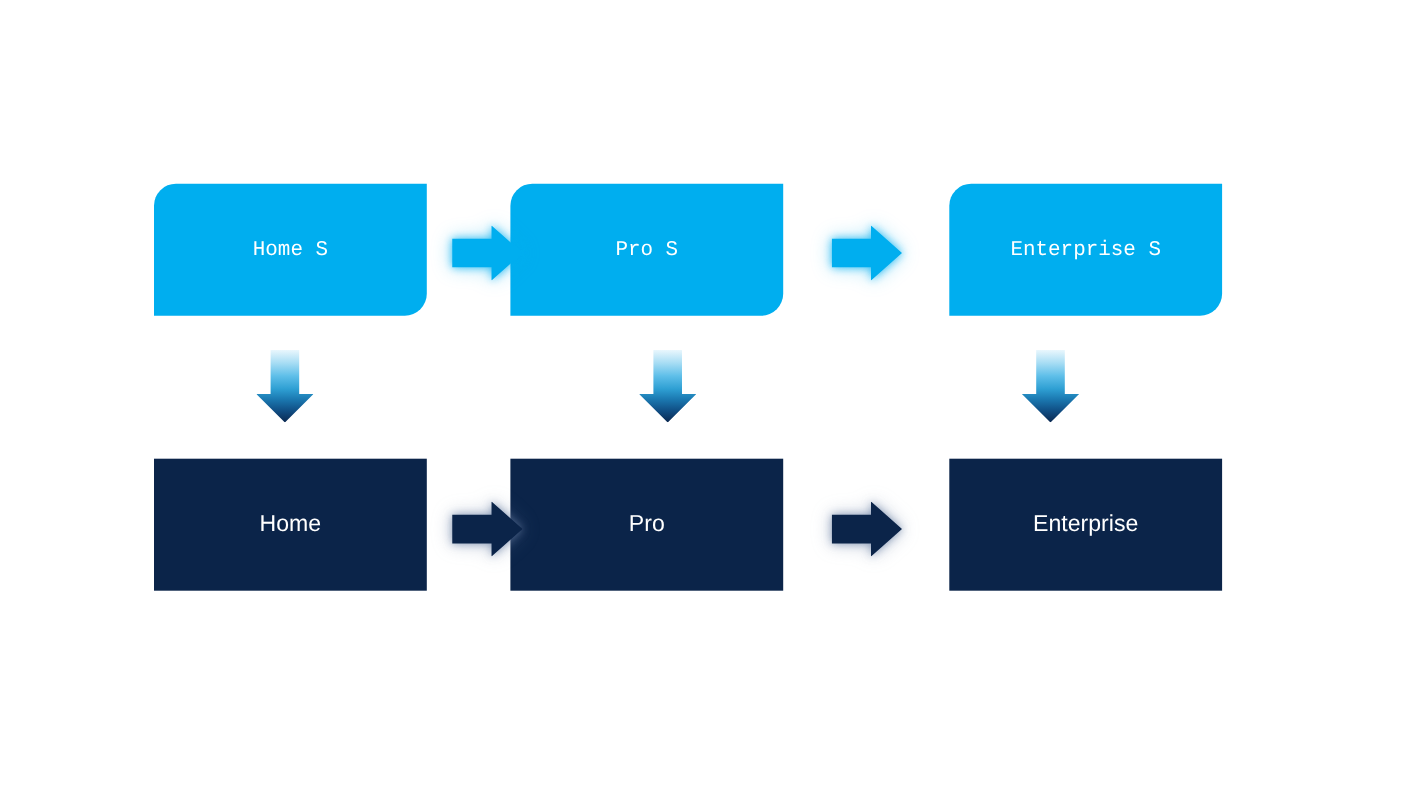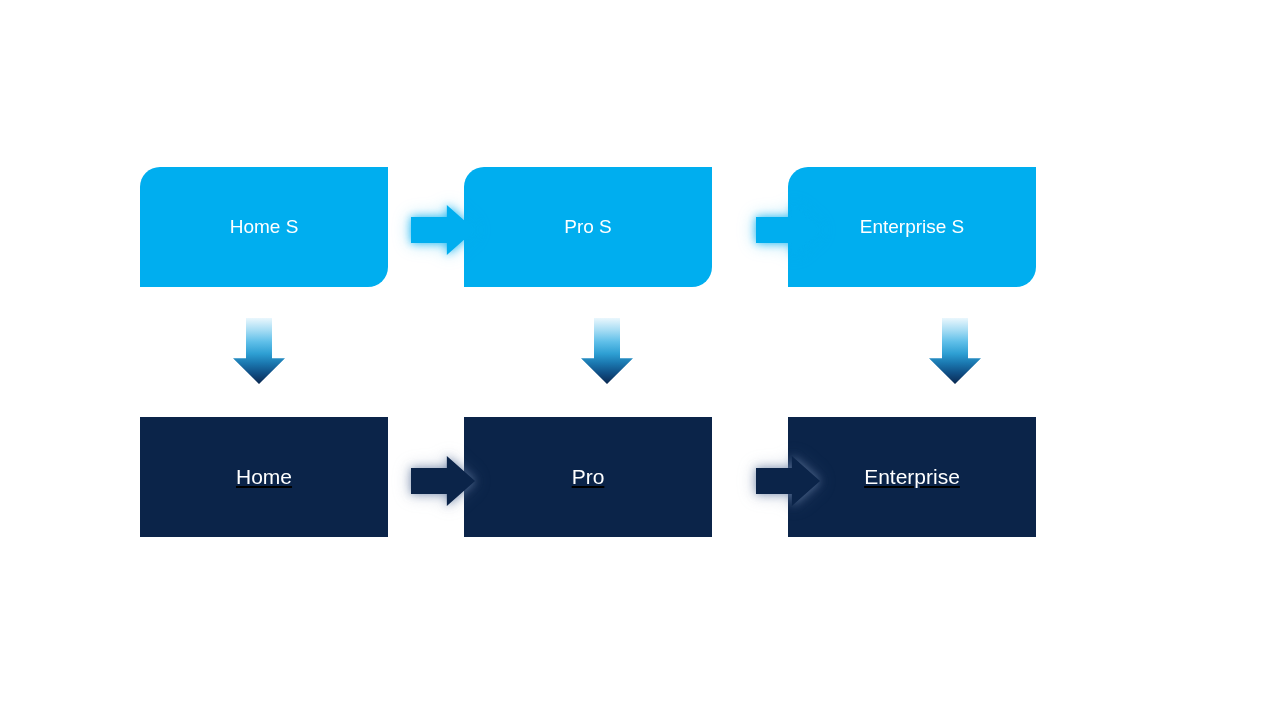--- a/index.html
+++ b/index.html
@@ -22,36 +22,35 @@
     display: flex;
     align-items: center;
     justify-content: center;
   }
   .node.light {
     background: #00AEEF;
     border-radius: 20px 0;
   }
   .node.dark {
     background: #0B2449;
-    text-decoration: underline;
   }
   .node .label {
     color: #ffffff;
     text-align: center;
     white-space: nowrap;
   }
   .node.light .label { font-size: 19px; }
   .node.dark  .label { font-size: 21px; }
 
   
-  .row-top .node    { top: 167px; }
+  .row-top .node    { top: 167px; font-family: Liberation Mono, monospace; }
   .row-bottom .node { top: 417px; }
   .col-1 { left: 140px; }
   .col-2 { left: 464px; }
-  .col-3 { left: 788px; }
+  .col-3 { left: 863px; }
 
   
   .h-arrow {
     position: absolute;
     width: 64px;
     height: 50px;
   }
   .h-arrow .shape {
     width: 100%;
     height: 100%;

